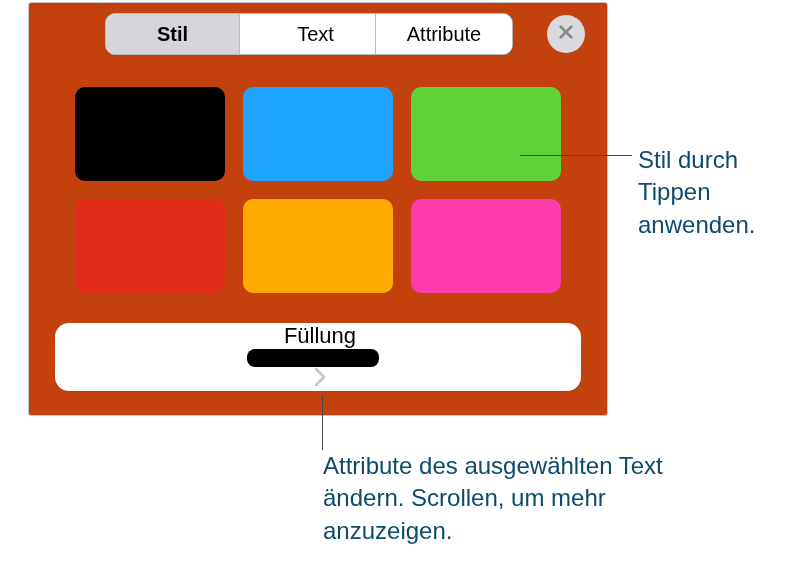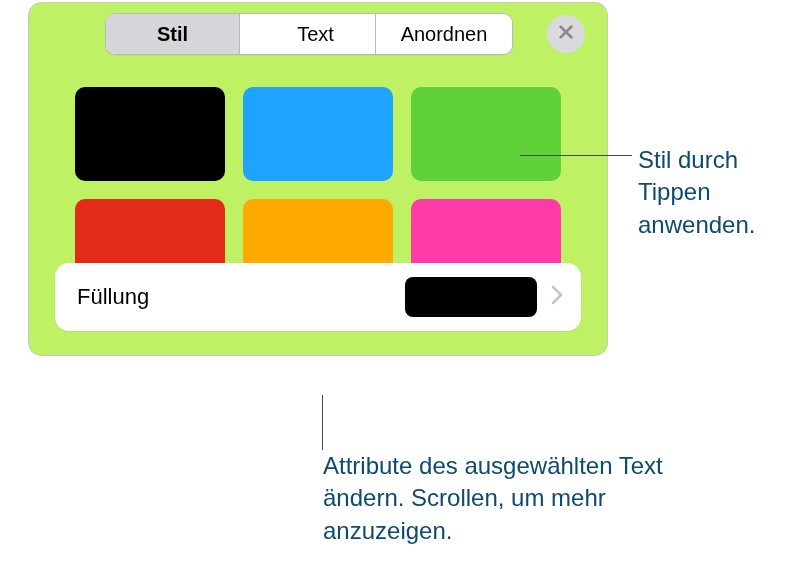--- a/index.html
+++ b/index.html
@@ -13,24 +13,24 @@
       height: 566px;
       background: #ffffff;
       font-family: -apple-system, "Helvetica Neue", Helvetica, Arial, sans-serif;
       position: relative;
     }
     .panel {
       position: absolute;
       left: 28px;
       top: 2px;
       width: 580px;
-      height: 354px;
+      height: 414px;
       border: 1px solid #c9c9c9;
-      border-radius: 13px;
-      background: #bef264;
+      border-radius: 3px;
+      background: #c2410c;
       overflow: hidden;
     }
     .tab-row {
       display: flex;
       align-items: center;
       padding: 10px 16px 12px 16px;
       gap: 12px;
     }
     .seg {
       display: flex;
@@ -101,20 +101,21 @@
       left: 26px;
       right: 26px;
       bottom: 24px;
       height: 68px;
       background: #ffffff;
       border-radius: 14px;
       display: flex;
       align-items: center;
       padding: 0 18px 0 22px;
       box-shadow: 0 1px 2px rgba(0,0,0,0.06);
+      flex-direction: column;
     }
     .fill-label {
       flex: 1;
       font-size: 22px;
       color: #000000;
     }
     .fill-chip {
       width: 132px;
       height: 40px;
       border-radius: 8px;
@@ -166,21 +167,21 @@
   </style>
 </head>
 <body>
 
 <div class="panel">
 
   <div class="tab-row">
     <div class="seg">
       <div class="seg-btn seg-stil active">Stil</div>
       <div class="seg-btn seg-text">Text</div>
-      <div class="seg-btn seg-anordnen">Anordnen</div>
+      <div class="seg-btn seg-anordnen">Attribute</div>
     </div>
   </div>
 
   <div class="close-btn">
     <span>
       <svg viewBox="0 0 20 20">
           <path d="M4 4 L16 16 M16 4 L4 16" stroke="#87878c" stroke-width="3" stroke-linecap="round" fill="none"></path>
         </svg>
     </span>
   </div>

